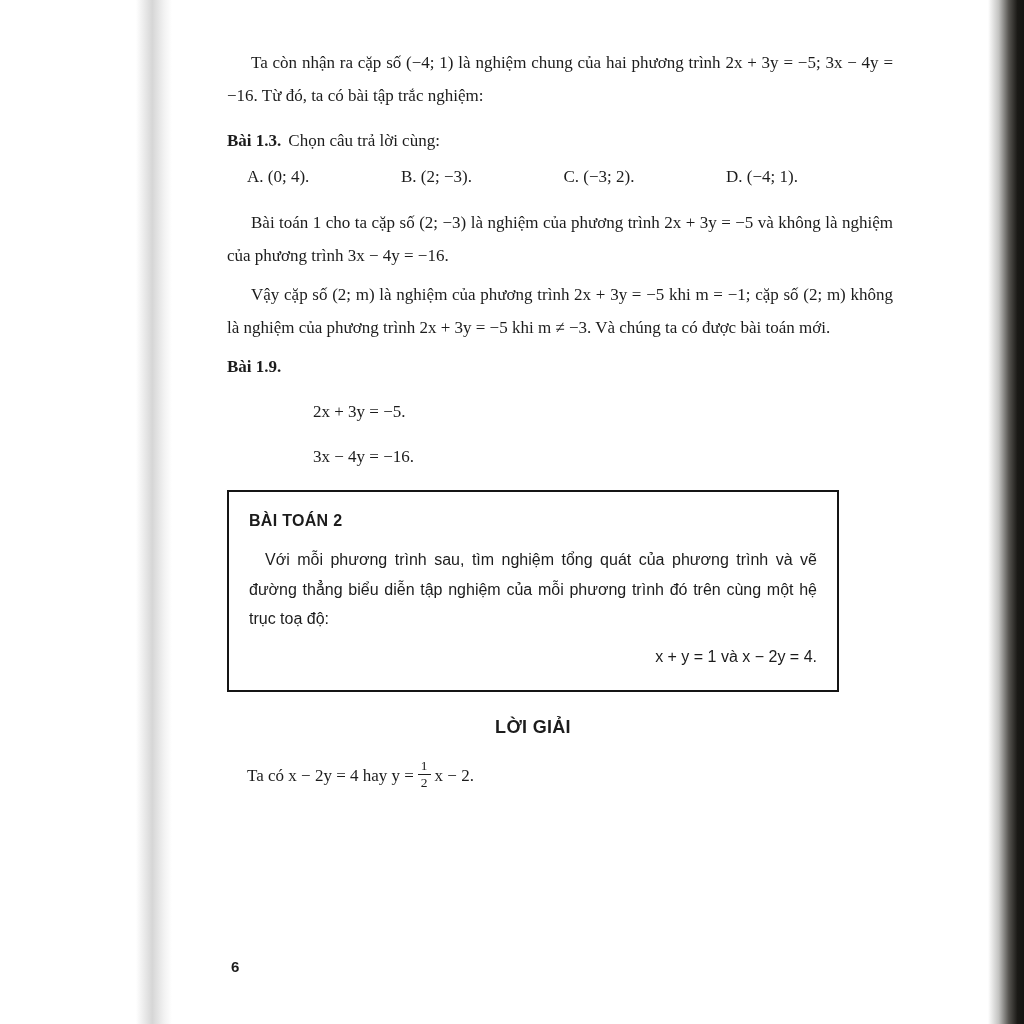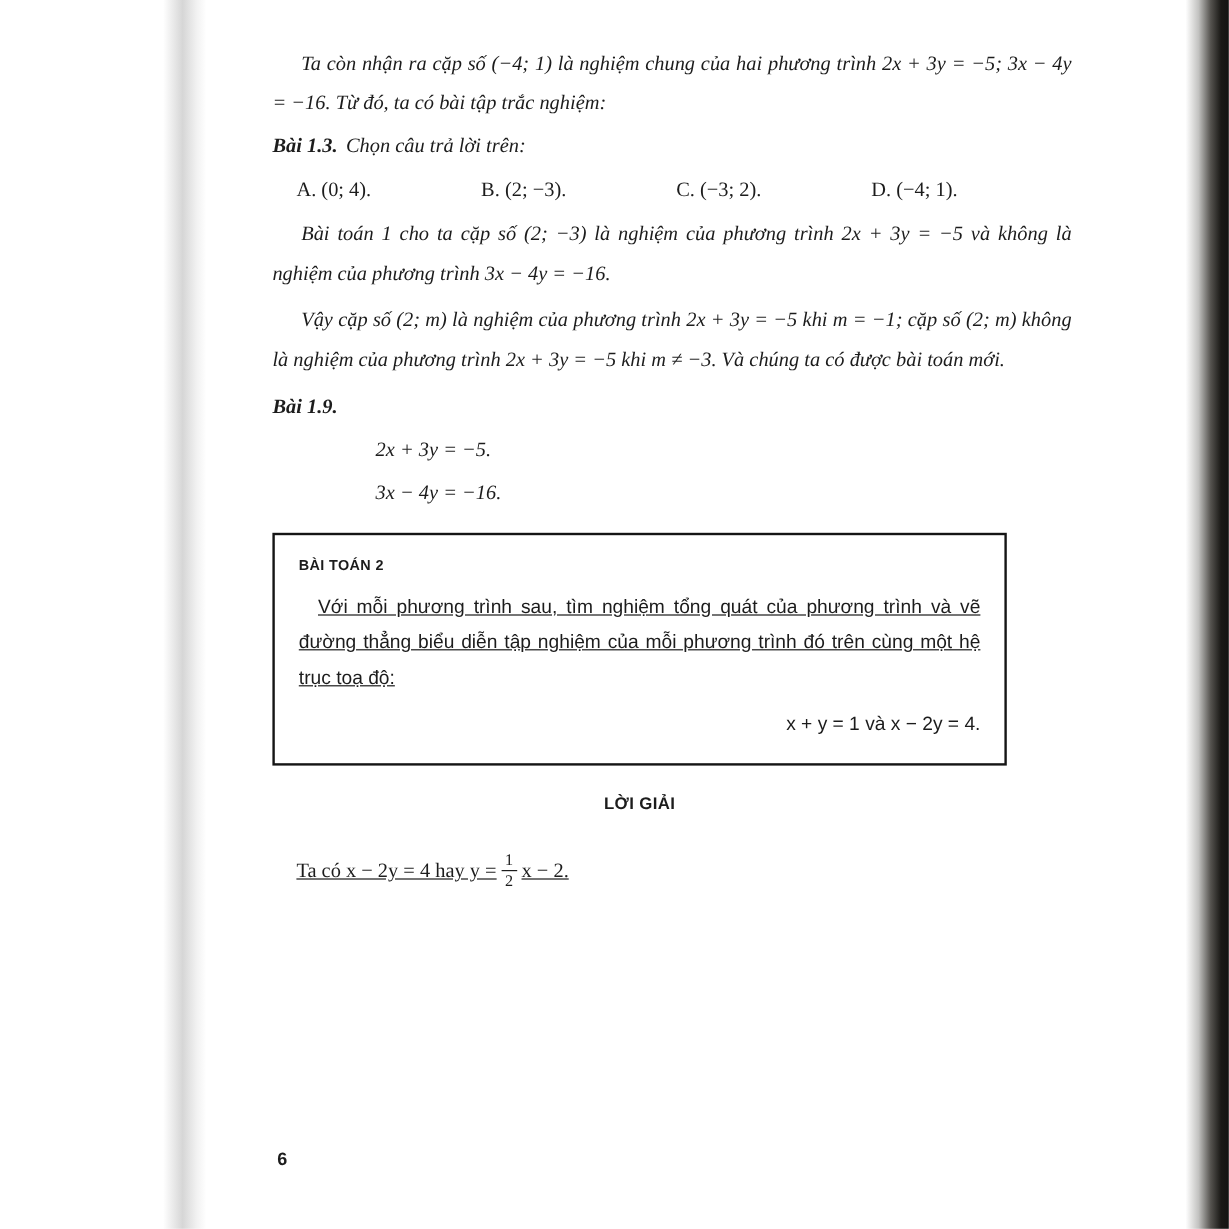--- a/index.html
+++ b/index.html
@@ -18,47 +18,47 @@
   .edge {
     position:absolute; right:0; top:0; width:36px; height:1024px;
     background:linear-gradient(to right, #ffffff 0%, #c2c2c0 30%, #55534f 58%, #1a1916 82%, #131311 100%);
   }
   .content {
     position:absolute; left:227px; top:34px; width:666px;
     font-size:17px; line-height:1.95;
   }
   .just { text-align:justify; }
   .indent { text-indent:24px; }
-  .para { margin:2px 0 3px 0;font-style:italic; }
+  .para { margin:12px 0 3px 0; }
   .lbl { font-weight:bold; margin-right:7px; }
   .options {
     display:flex; justify-content:space-between;
     padding:0 95px 0 20px; margin:1px 0 3px 0;align-items:center;
   }
   .item { padding-left:20px; }
   .eq { margin-left:86px; }
   .gap-top { margin-top:6px; }
   .box {
     border:2px solid #151515;
     width:612px;
     margin-top:16px;
     padding:14px 20px 18px 20px;
     font-family:"Liberation Sans", sans-serif;
     font-size:16px; line-height:1.85;
   }
-  .box-title { font-weight:bold; font-size:12px; margin-bottom:10px; letter-spacing:0.3px; }
-  .box-body { text-indent:16px;text-decoration:underline; }
+  .box-title { font-weight:bold; font-size:16px; margin-bottom:10px; letter-spacing:0.3px; }
+  .box-body { text-indent:16px; }
   .box-eq { text-align:right; margin-top:8px; }
   .solution-title {
     font-family:"Liberation Sans", sans-serif; font-weight:bold;
-    text-align:center; font-size:14px; margin-top:18px; letter-spacing:0.3px;
+    text-align:center; font-size:18px; margin-top:18px; letter-spacing:0.3px;
     width:612px;
   }
   .solution-p { line-height:2.28; margin-top:10px; }
-  .final-line { margin-top:26px; padding-left:20px;text-decoration:underline; }
+  .final-line { margin-top:14px; padding-left:20px; }
   .frac {
     display:inline-flex; flex-direction:column; align-items:center;
     vertical-align:middle; font-size:13.5px; line-height:1.2;
     margin:0 4px; position:relative; top:-2px;
   }
   .frac .den { border-top:1.4px solid #1c1c1c; padding:0 3px; }
   .frac .num { padding:0 3px; }
   .page-number {
     position:absolute; left:231px; top:958px;
     font-family:"Liberation Sans", sans-serif; font-weight:bold; font-size:15px;
@@ -68,21 +68,21 @@
 <body>
 
 <div>
   <div class="gutter"></div>
   <div class="edge"></div>
 
   <div class="content">
 
     <p class="para just indent">Ta còn nhận ra cặp số (−4; 1) là nghiệm chung của hai phương trình 2x + 3y = −5; 3x − 4y = −16. Từ đó, ta có bài tập trắc nghiệm:</p>
 
-    <p class="para"><b class="lbl">Bài 1.3.</b><span>Chọn câu trả lời trên:</span></p>
+    <p class="para"><b class="lbl">Bài 1.3.</b><span>Chọn câu trả lời cùng:</span></p>
 
 
     <div class="options">
       <span>A. (0; 4).</span>
       <span>B. (2; −3).</span>
       <span>C. (−3; 2).</span>
       <span>D. (−4; 1).</span>
     </div>
 
     <p class="para just indent">Bài toán 1 cho ta cặp số (2; −3) là nghiệm của phương trình 2x + 3y = −5 và không là nghiệm của phương trình 3x − 4y = −16.</p>

